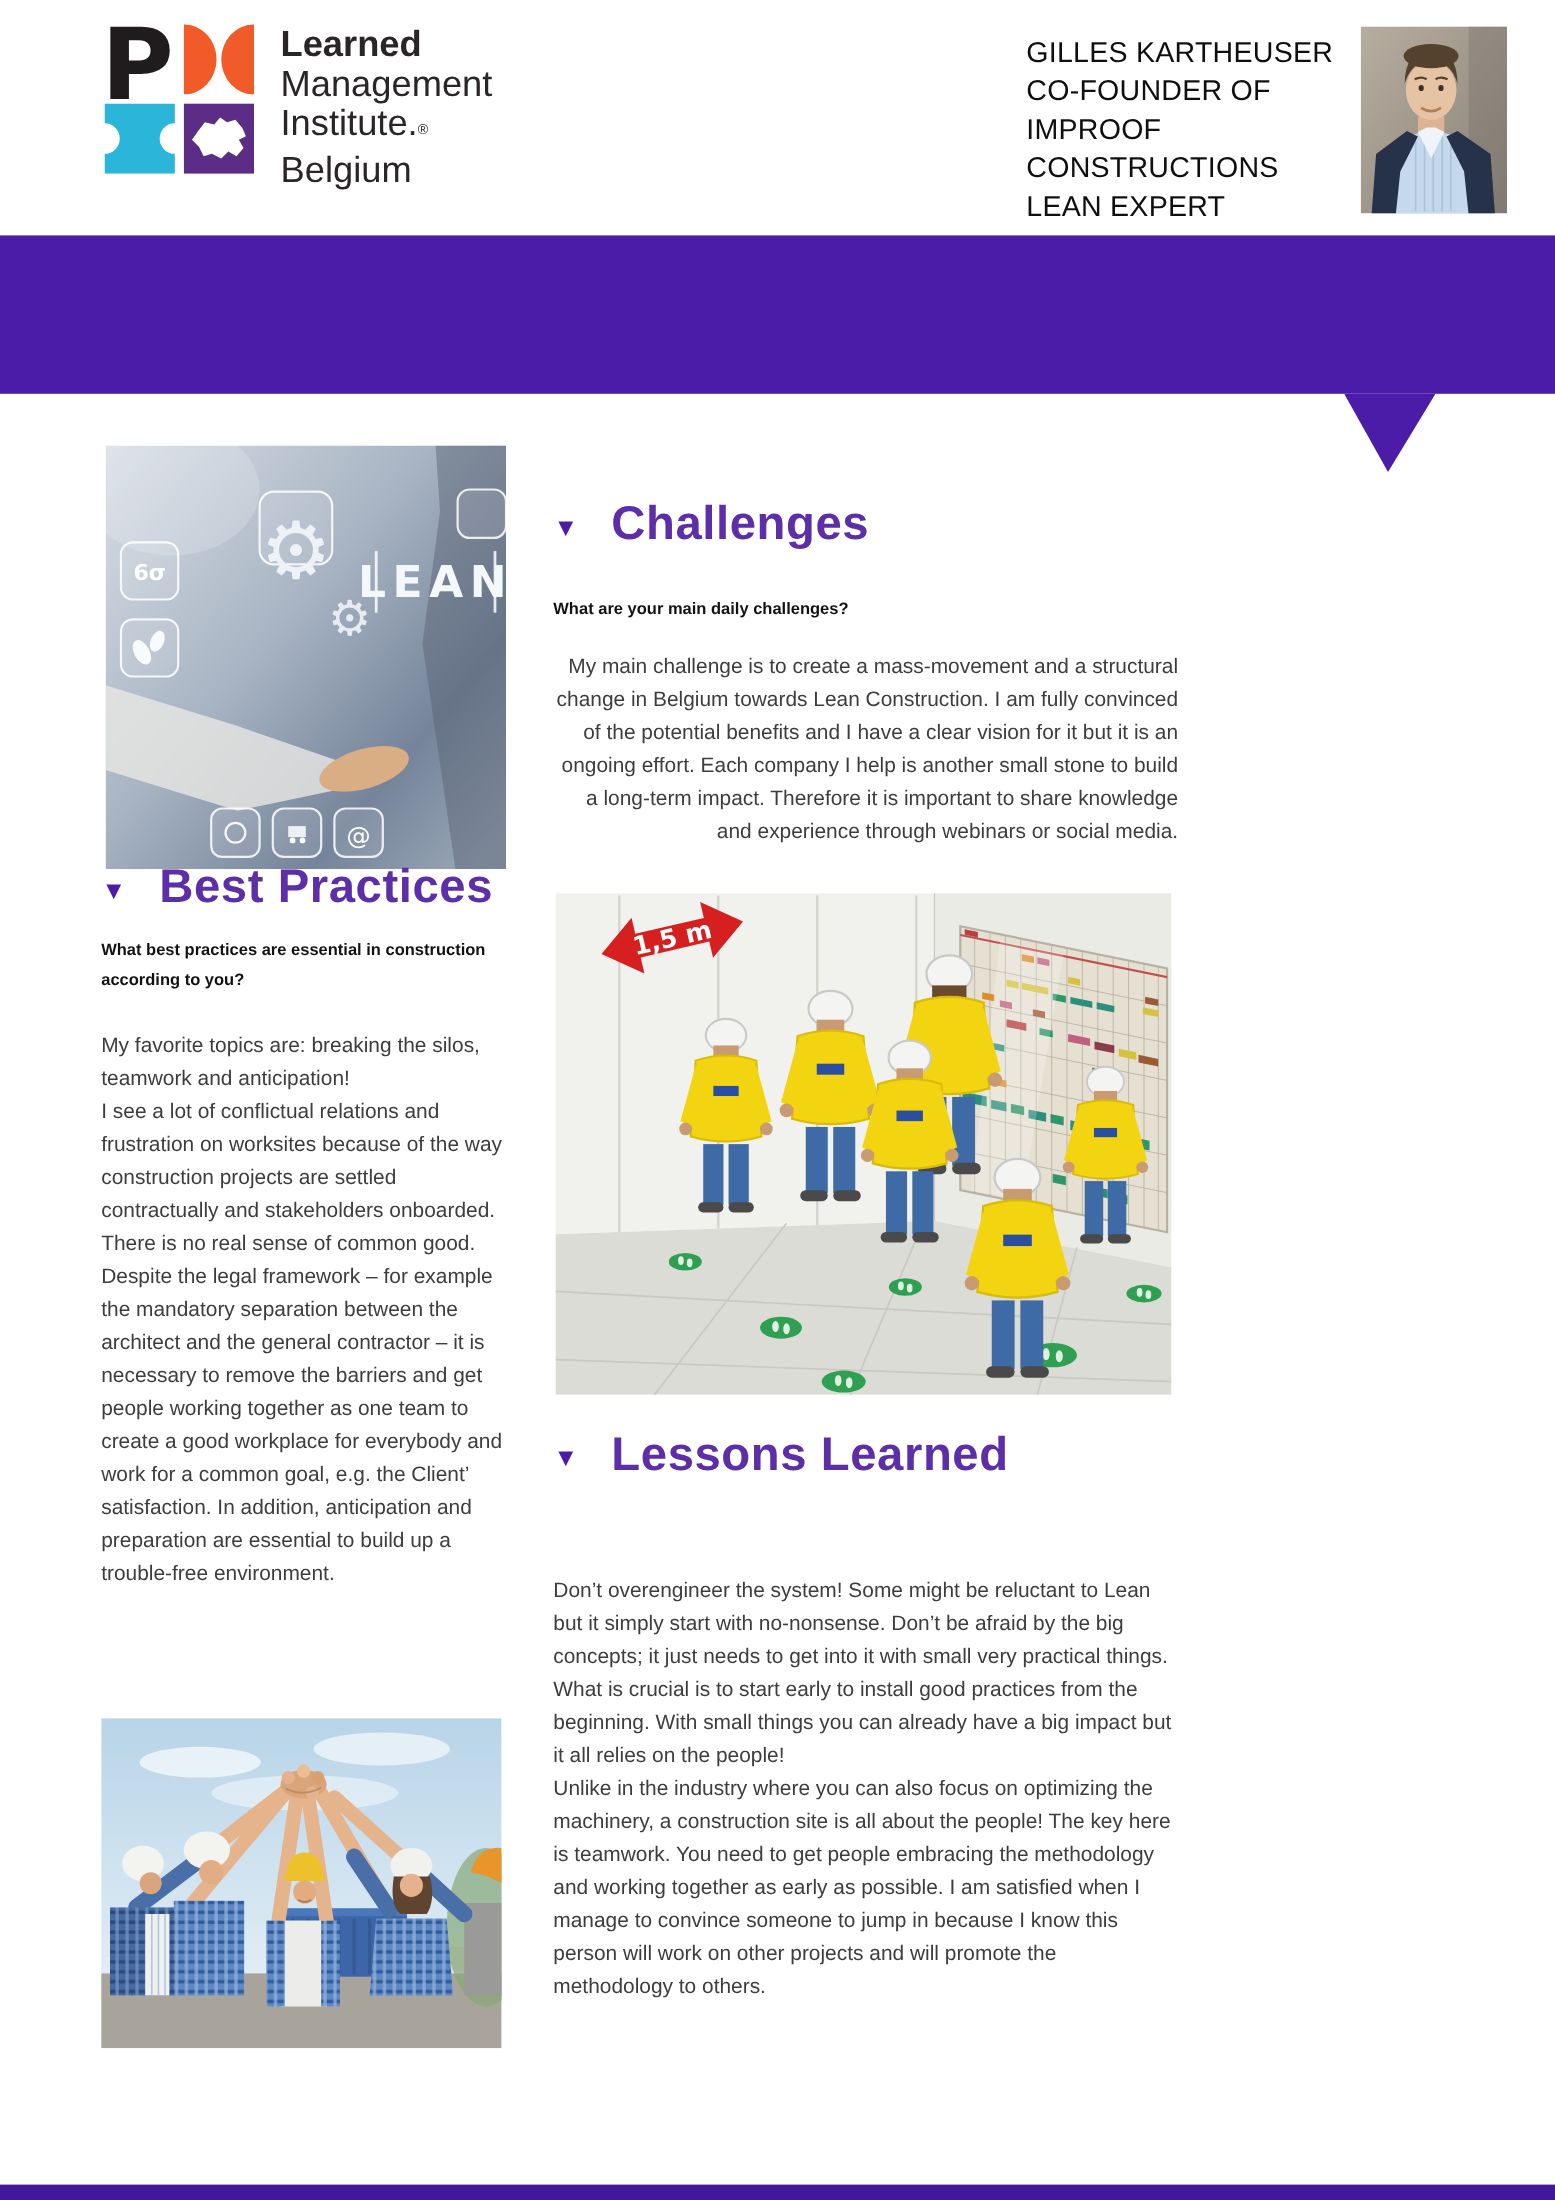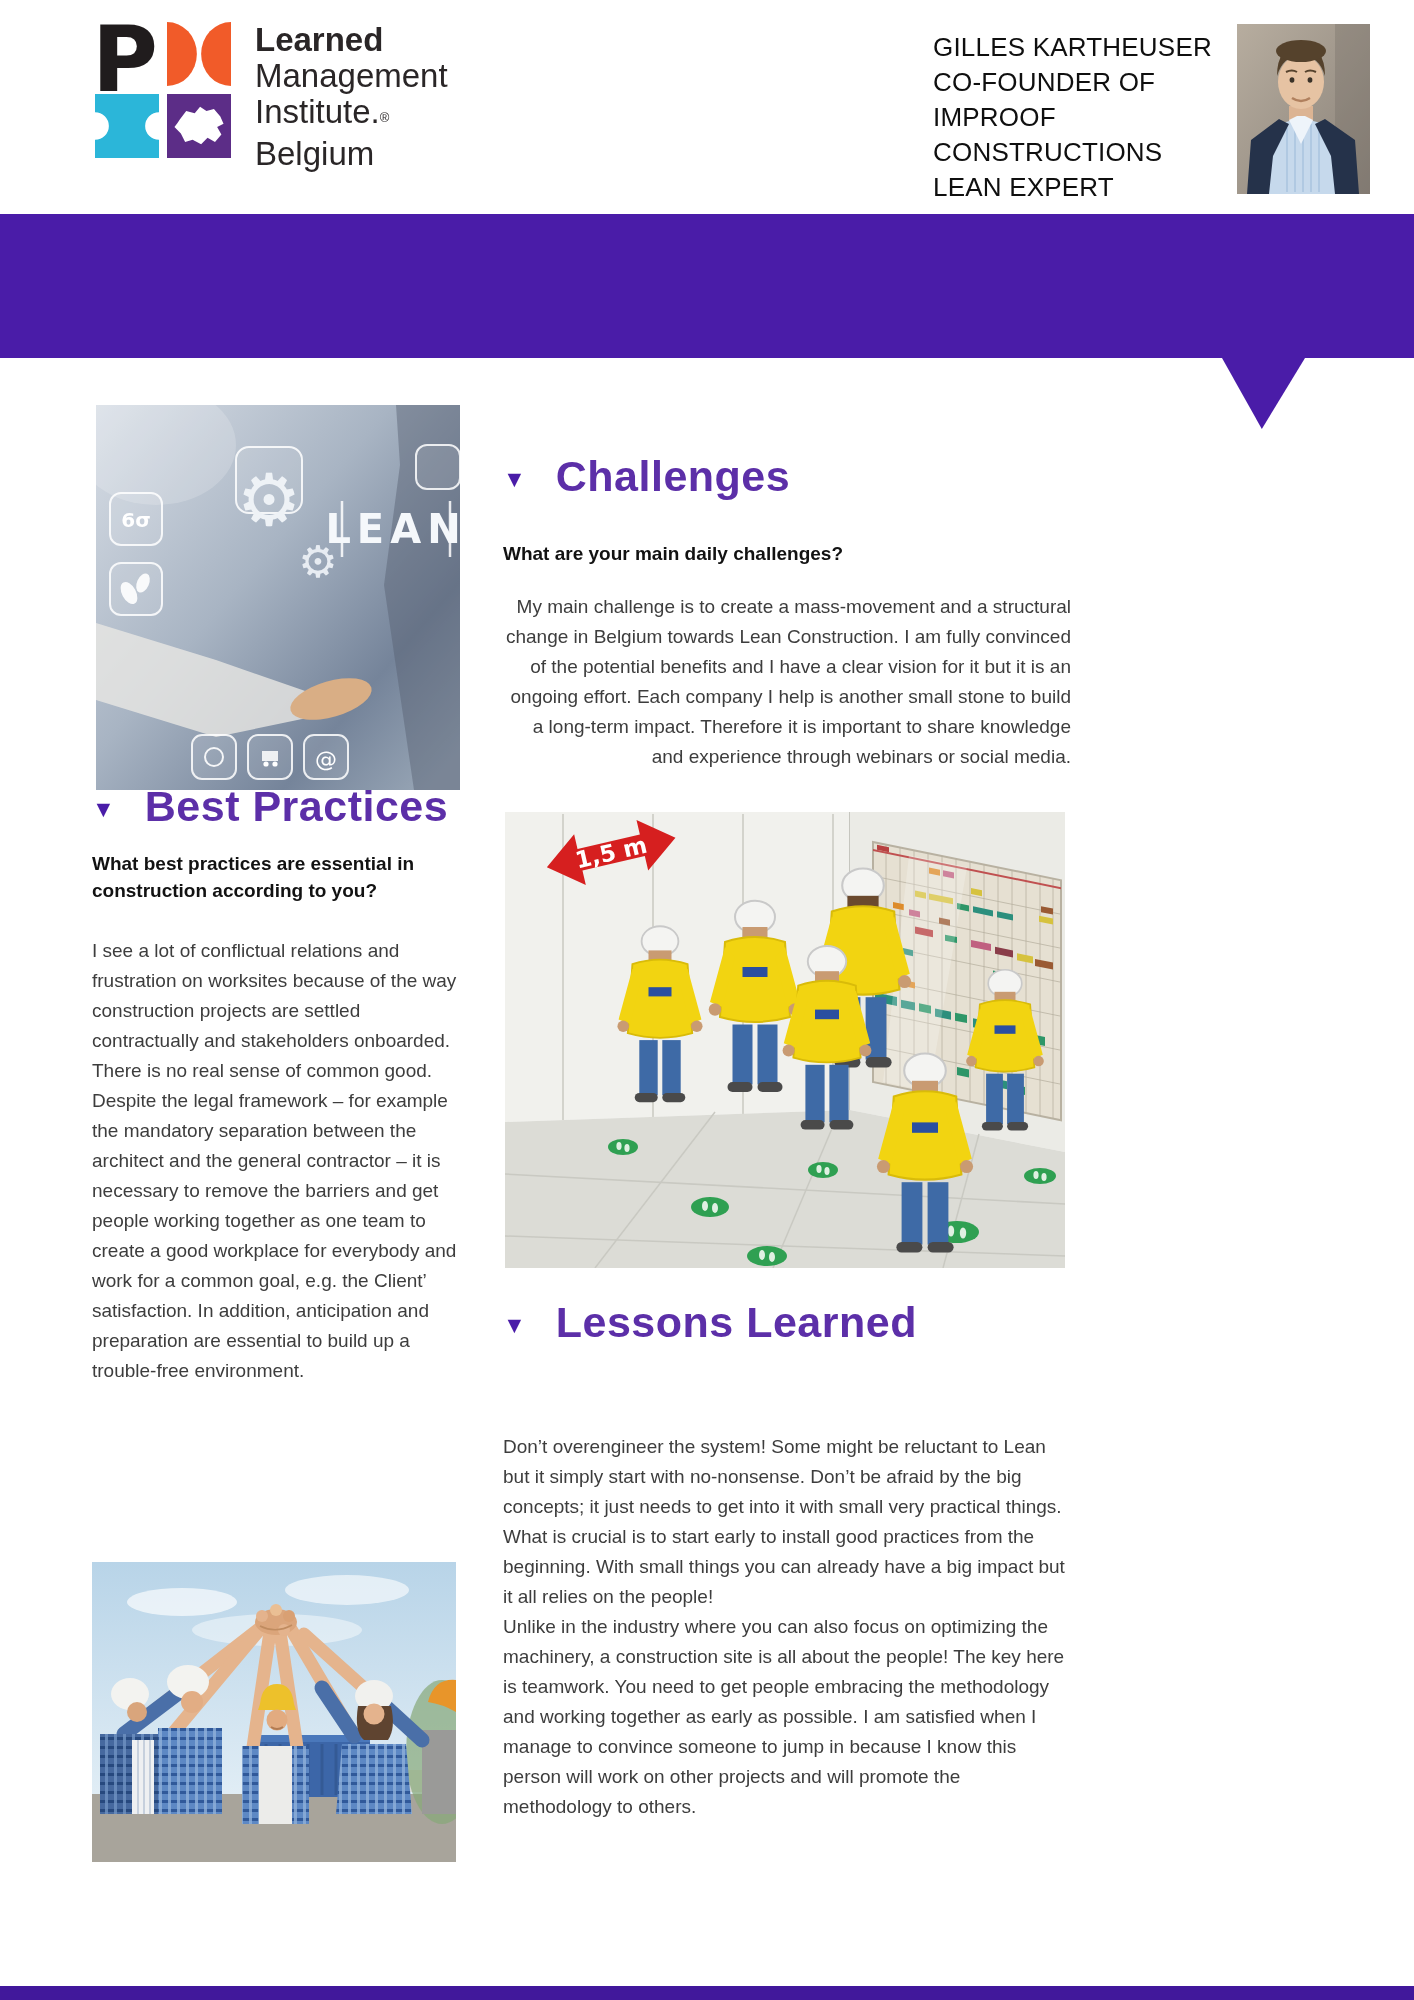--- a/index.html
+++ b/index.html
@@ -23,21 +23,21 @@
 
   
   .banner{left:0;top:214px;width:1414px;height:144px;background:#4A1CA8;}
   .banner-notch{left:1222px;top:358px;width:83px;height:71px;background:#4A1CA8;
         clip-path:polygon(0 0,100% 0,48% 100%);}
 
   
   .sec-head{display:flex;align-items:center;gap:30px;}
   .sec-marker{color:#4A1CA8;font-size:23px;transform:translateY(3px);}
   .sec-title{color:#5C2FA8;font-size:43px;font-weight:700;letter-spacing:0.5px;}
-  .question{font-weight:bold;font-size:19px;line-height:27px;color:#121212;}
+  .question{font-weight:bold;font-size:15px;line-height:27px;color:#121212;}
   .bodytext{font-size:19px;line-height:30px;color:#3d3d3d;}
   .bodytext p{margin:0;}
 
   .lean-img{left:96px;top:360px;width:364px;height:449px;margin-top:45px;}
   .bp-head{left:92px;top:782px;}
   .bp-q{left:92px;top:850px;width:385px;}
   .bp-body{left:92px;top:936px;width:368px;}
   .workers-img{left:92px;top:1562px;width:364px;height:300px;}
 
   .ch-head{left:503px;top:452px;}
@@ -172,20 +172,21 @@
         <circle cx="179" cy="359" r="2.6" fill="#ffffff"></circle>
     </svg>
   </div>
 
   <div class="abs sec-head bp-head">
     <span class="sec-marker">▼</span>
     <span class="sec-title">Best Practices</span>
   </div>
   <div class="abs question bp-q">What best practices are essential in construction according to you?</div>
   <div class="abs bodytext bp-body">
+    <p>My favorite topics are: breaking the silos, teamwork and anticipation!</p>
     <p>I see a lot of conflictual relations and frustration on worksites because of the way construction projects are settled contractually and stakeholders onboarded. There is no real sense of common good. Despite the legal framework – for example the mandatory separation between the architect and the general contractor – it is necessary to remove the barriers and get people working together as one team to create a good workplace for everybody and work for a common goal, e.g. the Client’ satisfaction. In addition, anticipation and preparation are essential to build up a trouble-free environment.</p>
   </div>
 
   <div class="abs workers-img">
     <svg width="364" height="300" viewBox="0 0 364 300">
       <defs>
         <linearGradient id="sky" x1="0" y1="0" x2="0" y2="1">
           <stop offset="0" stop-color="#b8d4e8"></stop>
             <stop offset="1" stop-color="#ecf4f9"></stop>
         </linearGradient>

